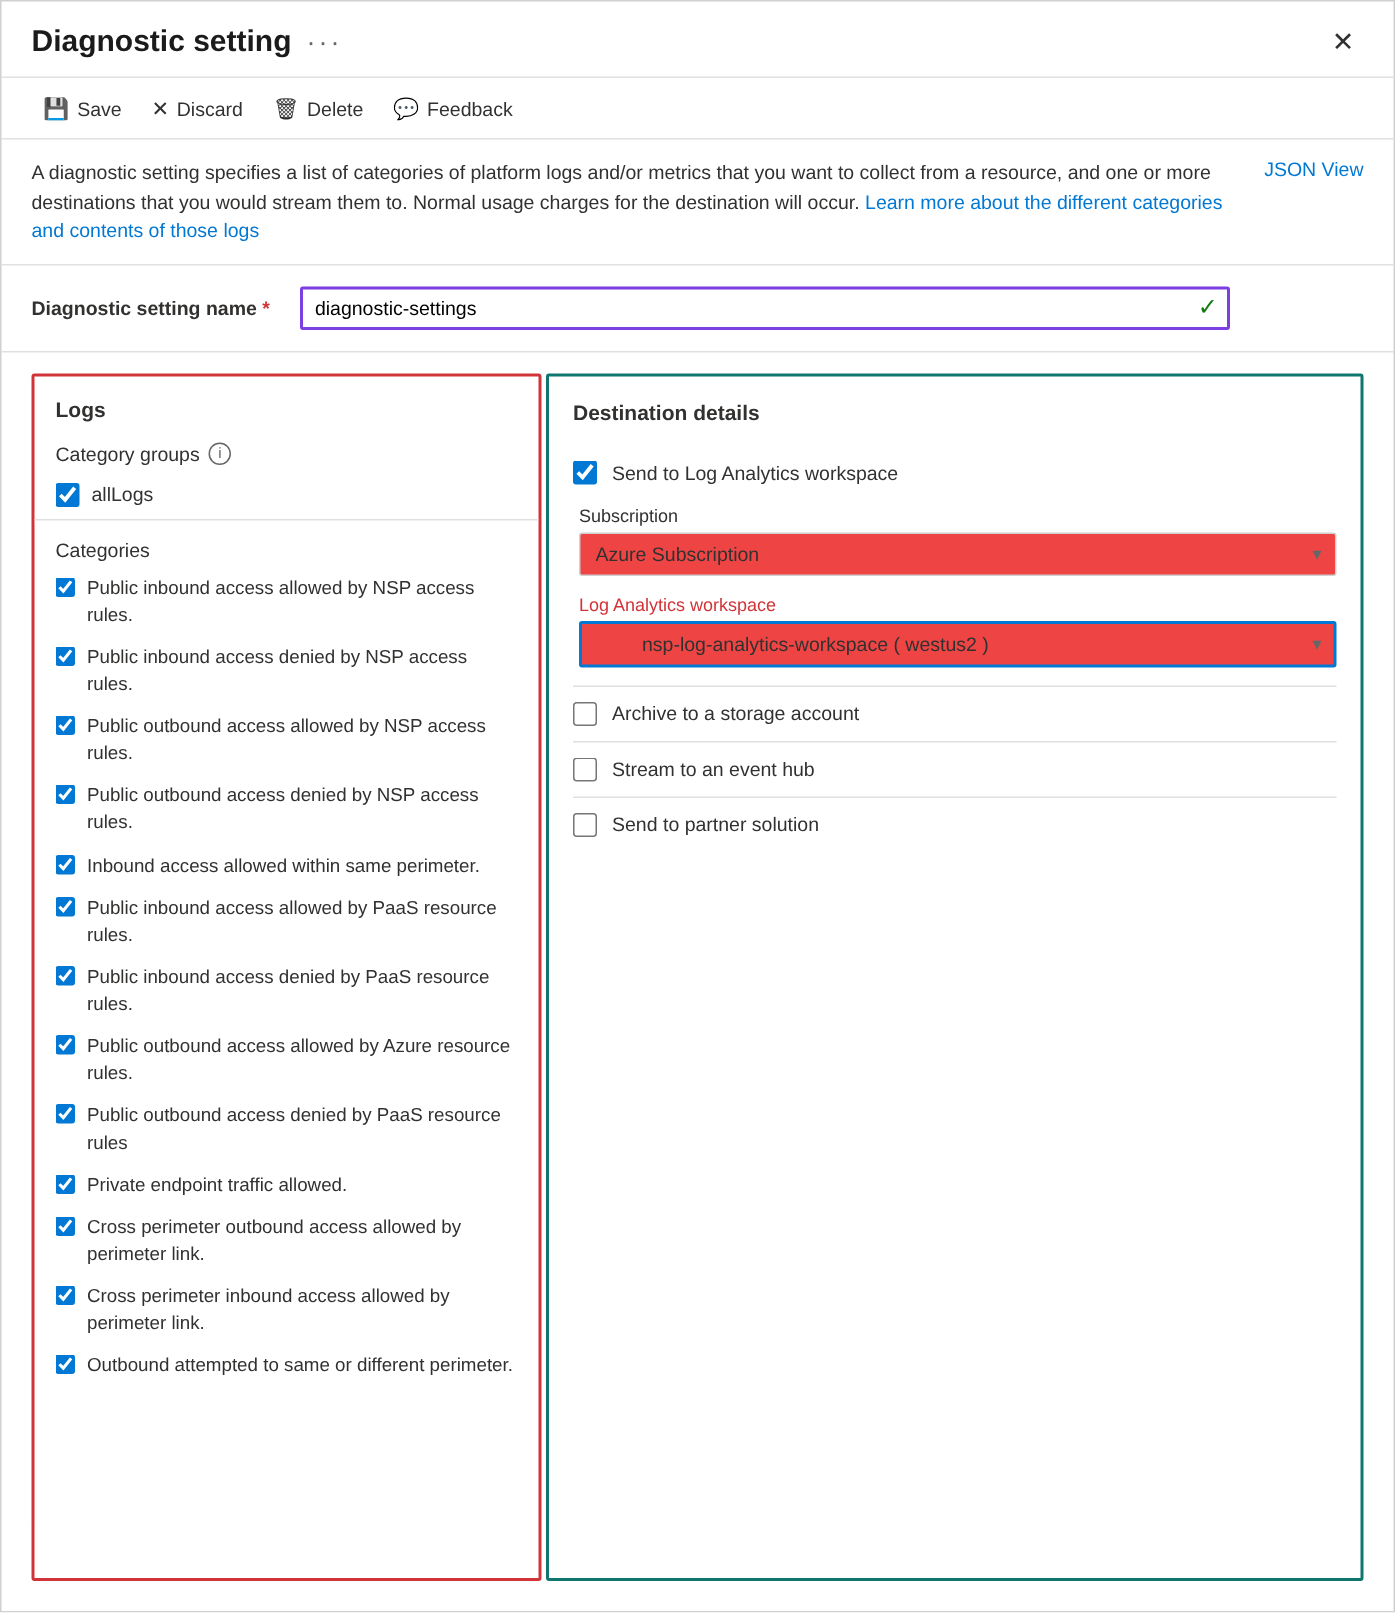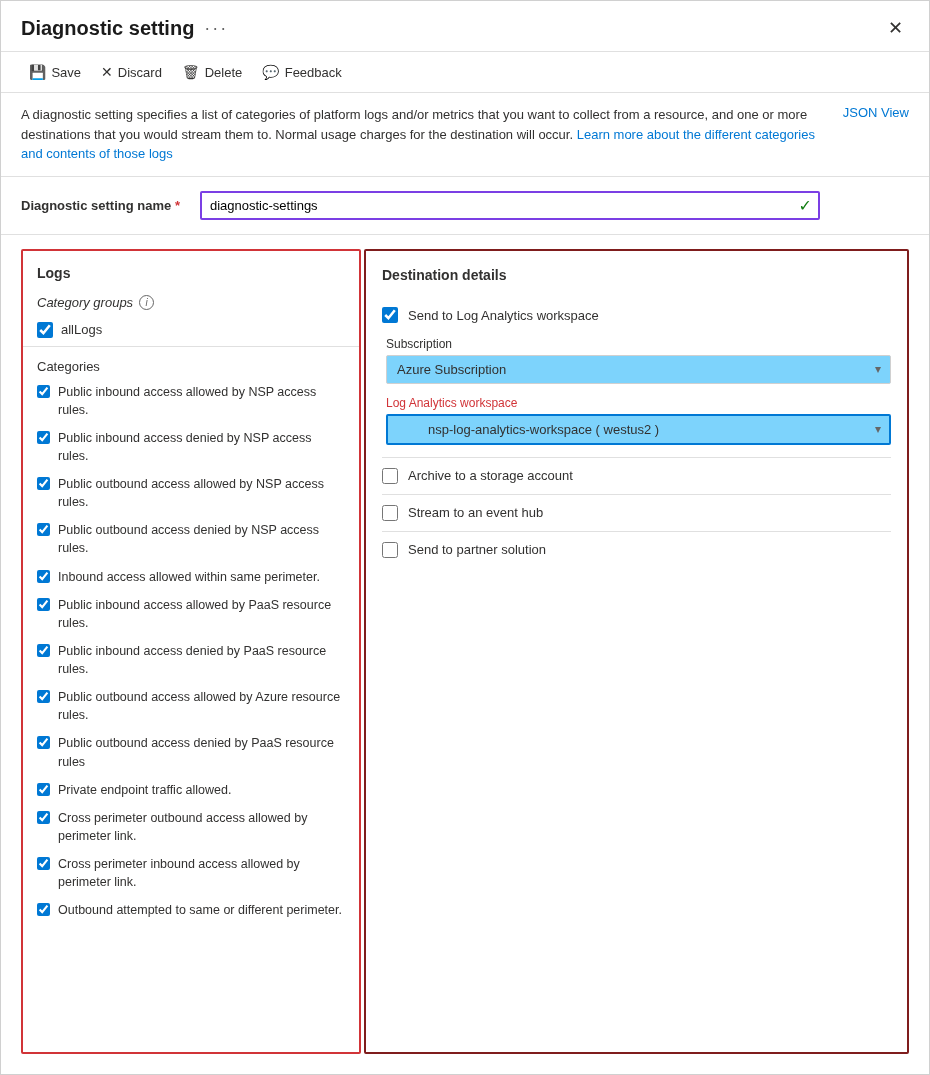--- a/index.html
+++ b/index.html
@@ -145,21 +145,20 @@
       font-weight: 600;
       padding: 0 14px 8px 14px;
     }
     .section-label {
       font-size: 13px;
       font-weight: 500;
       padding: 6px 14px;
       display: flex;
       align-items: center;
       gap: 6px;
-      font-style: italic;
     }
     .info-icon {
       display: inline-flex;
       align-items: center;
       justify-content: center;
       width: 15px;
       height: 15px;
       border-radius: 50%;
       border: 1px solid #666;
       font-size: 10px;
@@ -203,21 +202,21 @@
     }
     .categories-label {
       font-size: 13px;
       font-weight: 500;
       padding: 10px 14px 4px 14px;
       color: #323130;
     }
     .divider { height: 1px; background: #e0e0e0; margin: 2px 0; }
     .destination-panel {
       flex: 1;
-      border: 2px solid #7f1d1d;
+      border: 2px solid #0f766e;
       border-radius: 2px;
       margin-top: 14px;
       padding: 16px;
     }
     .dest-title {
       font-size: 14px;
       font-weight: 600;
       margin-bottom: 14px;
     }
     .dest-option {
@@ -259,21 +258,21 @@
     .select-wrap {
       position: relative;
       width: 100%;
     }
     .dest-select {
       width: 100%;
       padding: 6px 30px 6px 10px;
       border: 1px solid #d0d0d0;
       border-radius: 2px;
       font-size: 13px;
-      background: #7dd3fc;
+      background: #ef4444;
       appearance: none;
       cursor: pointer;
       color: #323130;
     }
     .dest-select.blue-border {
       border-color: #0078d4;
       border-width: 2px;
       padding-left: 40px;
     }
     .select-arrow {

